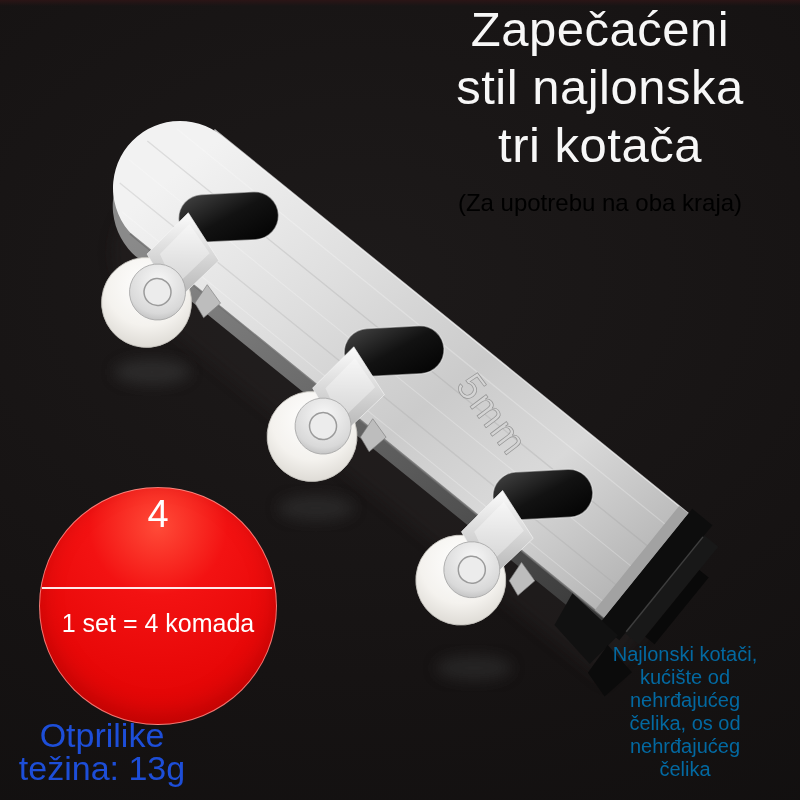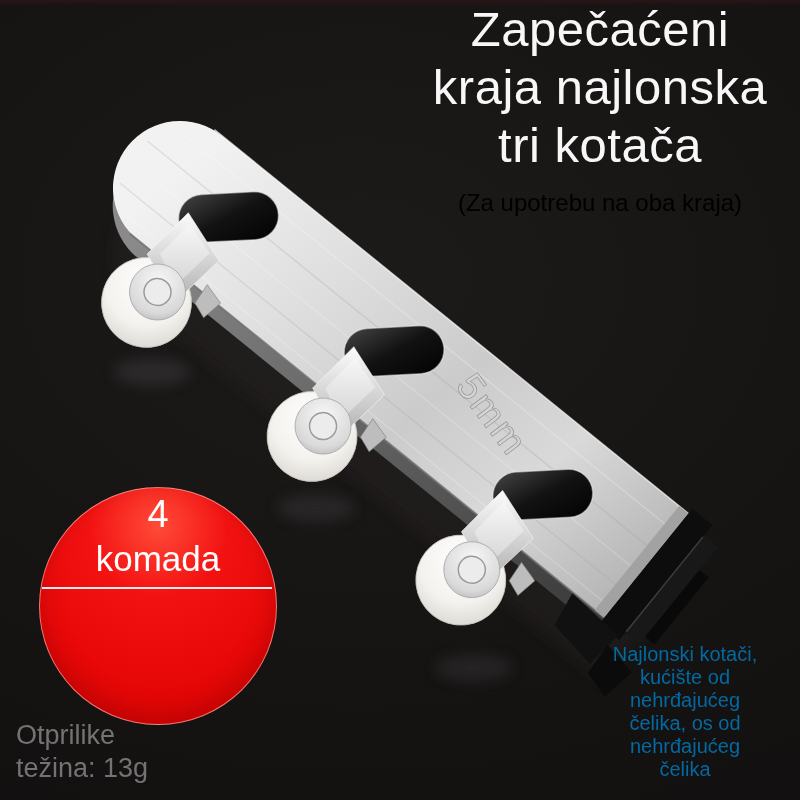--- a/index.html
+++ b/index.html
@@ -29,21 +29,21 @@
     border:1px solid rgba(255,210,200,.55);
     box-shadow:inset 0 -10px 22px rgba(130,0,0,.35);
     color:#ffffff;text-align:center;
   }
   .badge-num{position:absolute;left:0;top:4px;width:100%;font-size:38px;line-height:44px;font-weight:500;}
   .badge-word{position:absolute;left:0;top:50px;width:100%;font-size:35px;line-height:42px;font-weight:500;}
   .badge-divider{position:absolute;left:2px;top:99px;width:230px;height:2px;background:rgba(255,245,245,.95);}
   .badge-sub{position:absolute;left:0;top:115px;width:100%;font-size:25px;line-height:40px;font-weight:400;}
   .weight{
     position:absolute;left:16px;top:719px;width:172px;
-    text-align:left;color:#737373;font-size:27px;line-height:33px;white-space:pre-line;
+    text-align:center;color:#1d4ed8;font-size:34px;line-height:33px;white-space:pre-line;
   }
   .materials{
     position:absolute;left:582px;top:643px;width:206px;
     text-align:center;color:#0369a1;font-size:20px;line-height:23px;white-space:pre-line;
   }
   svg text{font-family:"Liberation Sans", sans-serif;}
 </style>
 </head>
 <body>
 
@@ -159,28 +159,28 @@
         <rect x="644" y="-30" width="12" height="86" fill="#090909"></rect>
         <line x1="626" y1="-58" x2="626" y2="64" stroke="#3d3d3d" stroke-width="1.5"></line>
         <polygon points="560,68 622,72 618,112 566,104" fill="#111111"></polygon>
         <polygon points="620,86 656,92 650,128 622,120" fill="#0b0b0b"></polygon>
       </g>
     </g>
   </svg>
 </div>
 
 <div class="title">Zapečaćeni
-kraja najlonska
+stil najlonska
 tri kotača</div>
 <div class="subtitle">(Za upotrebu na oba kraja)</div>
 
 <div class="badge">
   <div class="badge-num">4</div>
-  <div class="badge-word">komada</div>
   <div class="badge-divider"></div>
+  <div class="badge-sub">1 set = 4 komada</div>
 </div>
 
 <div class="weight">Otprilike
 težina: 13g</div>
 <div class="materials">Najlonski kotači,
 kućište od
 nehrđajućeg
 čelika, os od
 nehrđajućeg
 čelika</div>

